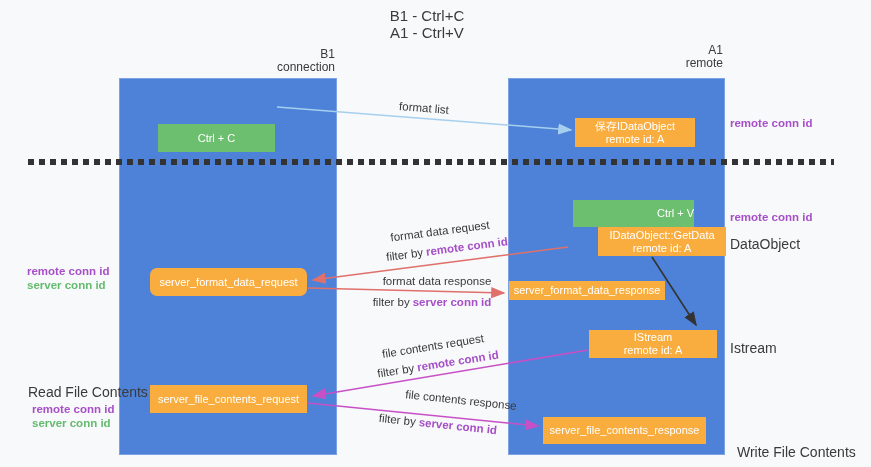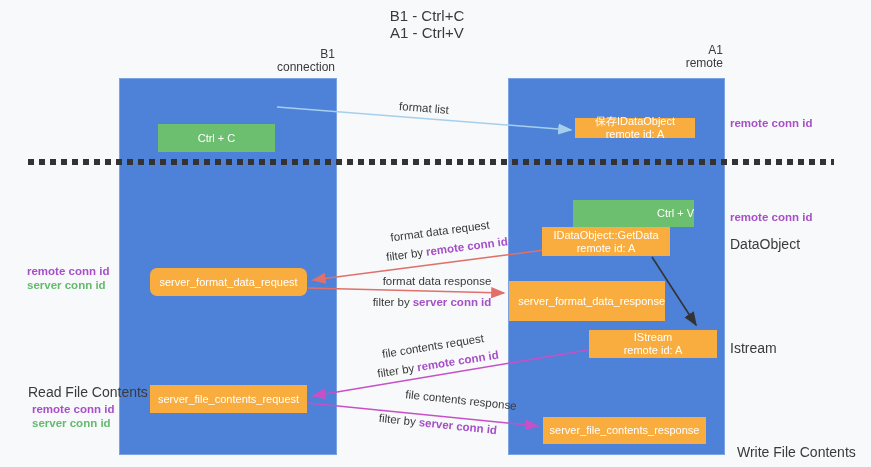--- a/index.html
+++ b/index.html
@@ -30,25 +30,25 @@
 
   .node {
     display:flex; flex-direction:column; align-items:center; justify-content:center;
     color:#fff; font-size:11px; line-height:13px; text-align:center;
     z-index:10;
   }
   .node.green  { background:#6dbf70;margin-top:28px; }
   .node.orange { background:#f9ad3f; }
 
   .n-ctrlc   { left:158px; top:96px;  width:117px; height:28px; }
-  .n-save    { left:575px; top:118px; width:120px; height:20px; }
+  .n-save    { left:575px; top:118px; width:120px; height:29px; }
   .n-ctrlv   { left:573px; top:172px; width:121px; height:27px;align-items:flex-end; }
-  .n-getdata { left:542px; top:227px; width:128px; height:29px; }
+  .n-getdata { left:598px; top:227px; width:128px; height:29px; }
   .n-freq    { left:150px; top:268px; width:157px; height:28px;border-radius:7px; }
-  .n-fresp   { left:509px; top:281px; width:156px; height:40px;align-items:flex-end; }
+  .n-fresp   { left:509px; top:281px; width:156px; height:19px; }
   .n-istream { left:589px; top:330px; width:128px; height:28px; }
   .n-fcreq   { left:150px; top:385px; width:157px; height:28px; }
   .n-fcresp  { left:543px; top:417px; width:163px; height:27px; }
 
   svg.arrows { left:0; top:0; width:871px; height:467px; z-index:5; pointer-events:none; }
 
   .alabel {
     white-space:nowrap; font-size:11.5px; color:#3a3a3a; z-index:6;
     transform:translate(-50%,-50%); 
   }

